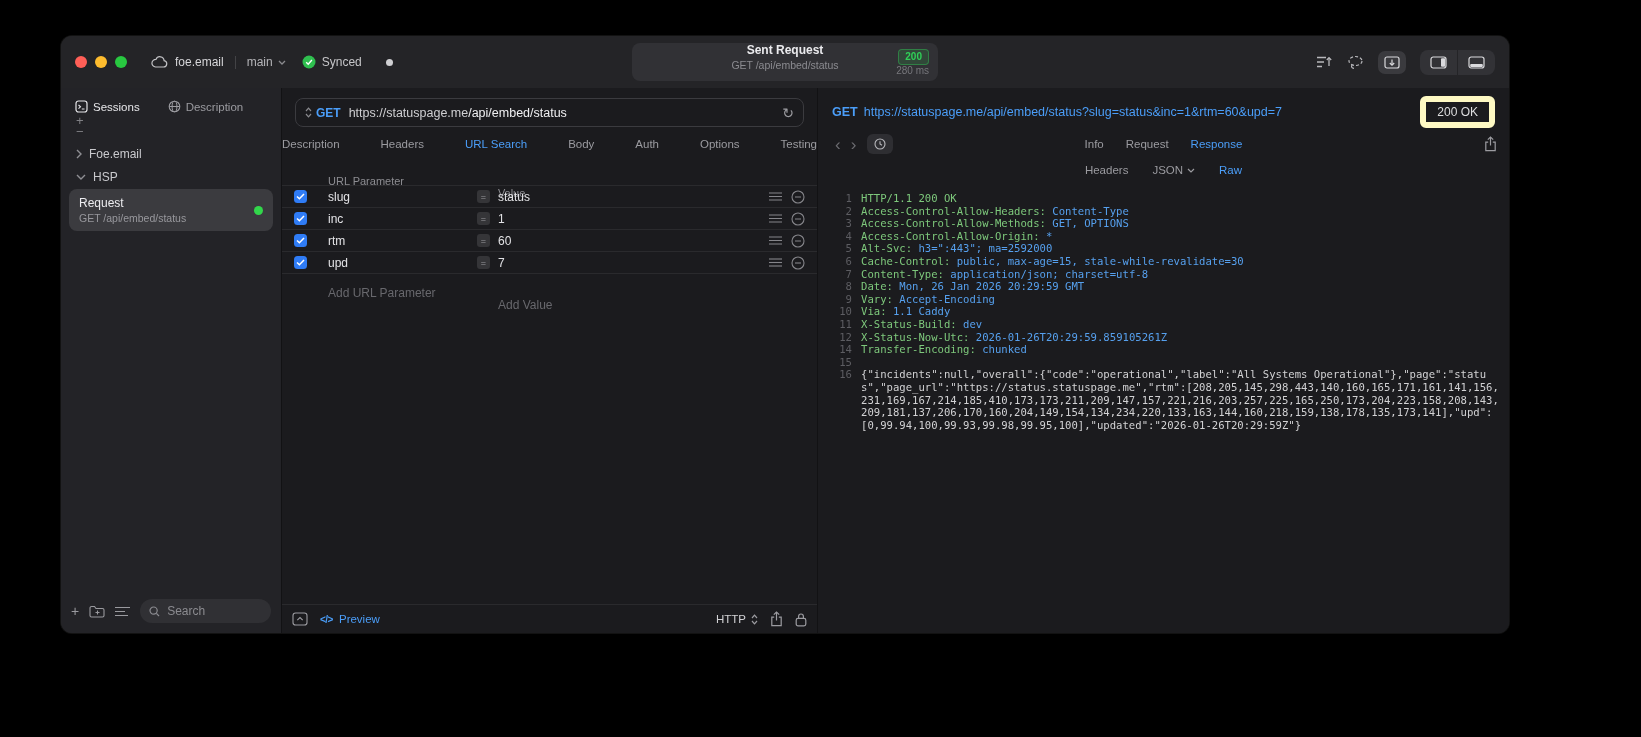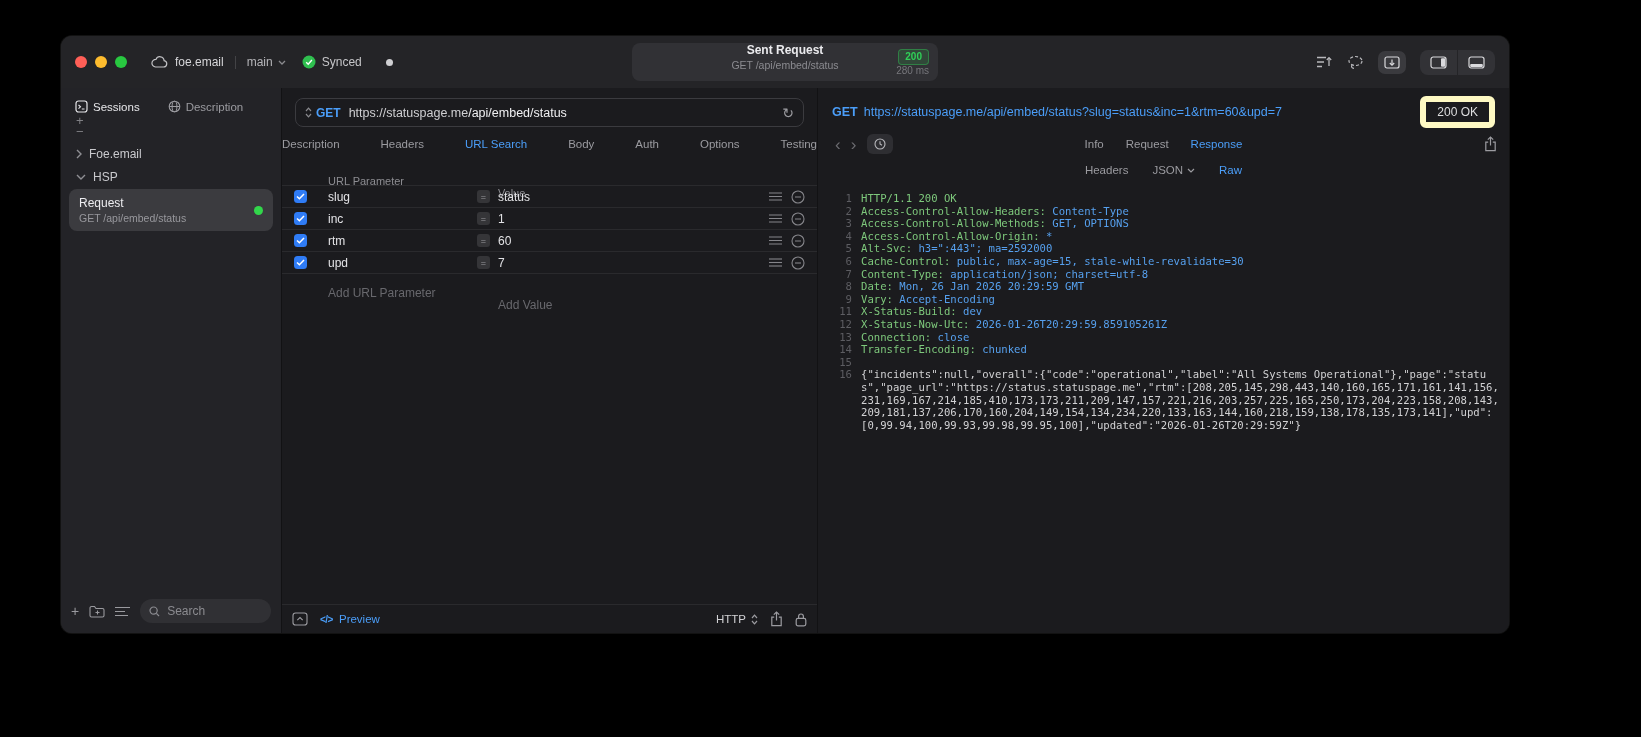--- a/index.html
+++ b/index.html
@@ -554,32 +554,32 @@
           </div>
           <div class="code-line">
             <span class="ln">8</span>
             <span class="lt"><span class="c-g">Date: </span><span class="c-b">Mon, 26 Jan 2026 20:29:59 GMT</span></span>
           </div>
           <div class="code-line">
             <span class="ln">9</span>
             <span class="lt"><span class="c-g">Vary: </span><span class="c-b">Accept-Encoding</span></span>
           </div>
           <div class="code-line">
+            <span class="ln">10</span>
+            <span class="lt"><span class="c-g">Via: </span><span class="c-b">1.1 Caddy</span></span>
+          </div>
+          <div class="code-line">
             <span class="ln">11</span>
             <span class="lt"><span class="c-g">X-Status-Build: </span><span class="c-b">dev</span></span>
           </div>
           <div class="code-line">
             <span class="ln">12</span>
             <span class="lt"><span class="c-g">X-Status-Now-Utc: </span><span class="c-b">2026-01-26T20:29:59.859105261Z</span></span>
           </div>
           <div class="code-line">
-            <span class="ln">13</span>
-            <span class="lt"><span class="c-g">Connection: </span><span class="c-b">close</span></span>
-          </div>
-          <div class="code-line">
             <span class="ln">14</span>
             <span class="lt"><span class="c-g">Transfer-Encoding: </span><span class="c-b">chunked</span></span>
           </div>
           <div class="code-line">
             <span class="ln">15</span>
             <span class="lt"></span>
           </div>
           <div class="code-line">
             <span class="ln">16</span>
             <span class="lt"><span class="c-w">{"incidents":null,"overall":{"code":"operational","label":"All Systems Operational"},"page":"status","page_url":"https://status.statuspage.me","rtm":[208,205,145,298,443,140,160,165,171,161,141,156,231,169,167,214,185,410,173,173,211,209,147,157,221,216,203,257,225,165,250,173,204,223,158,208,143,209,181,137,206,170,160,204,149,154,134,234,220,133,163,144,160,218,159,138,178,135,173,141],"upd":[0,99.94,100,99.93,99.98,99.95,100],"updated":"2026-01-26T20:29:59Z"}</span></span>

